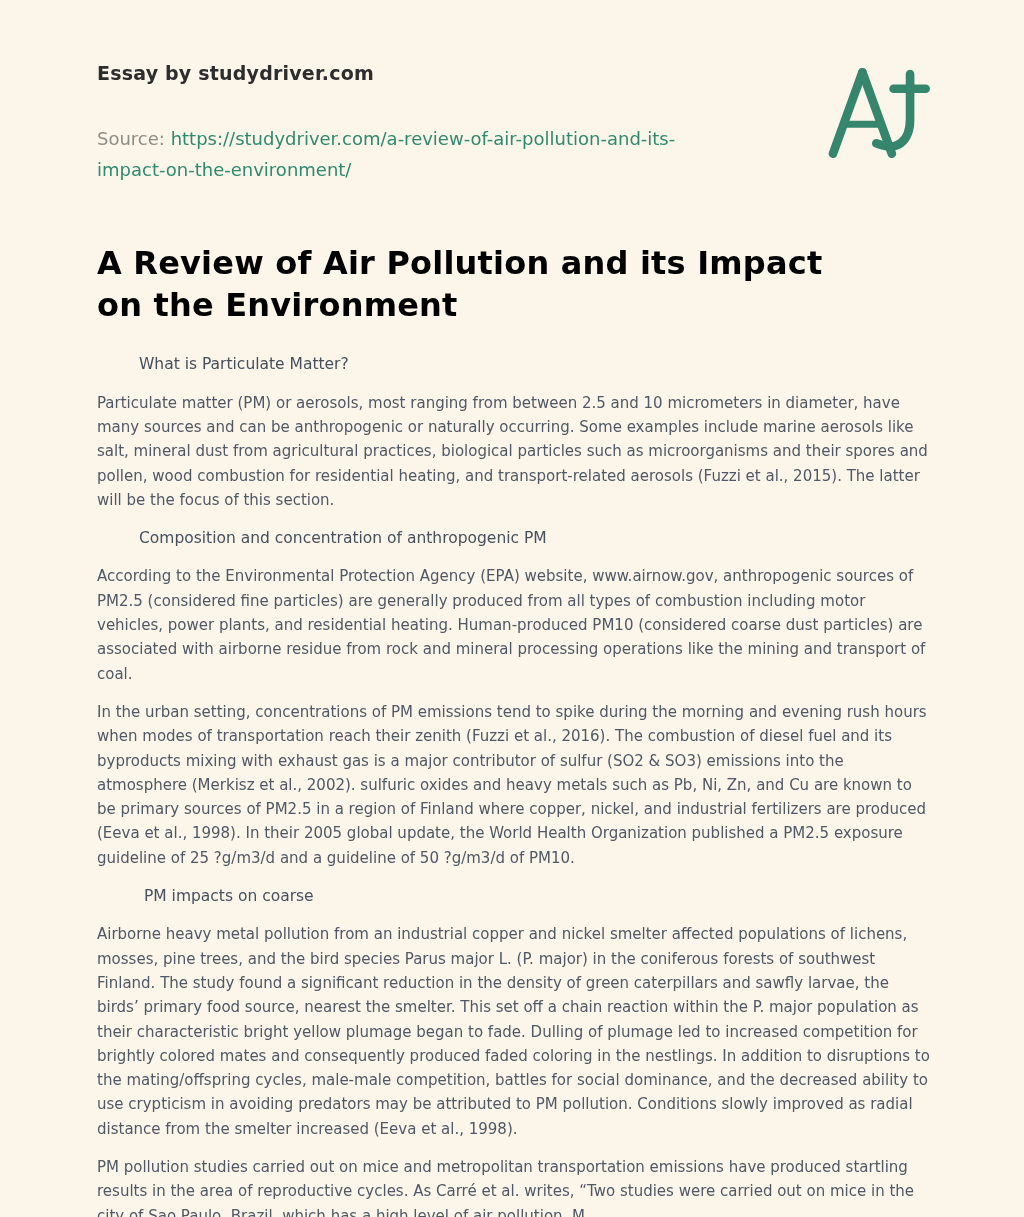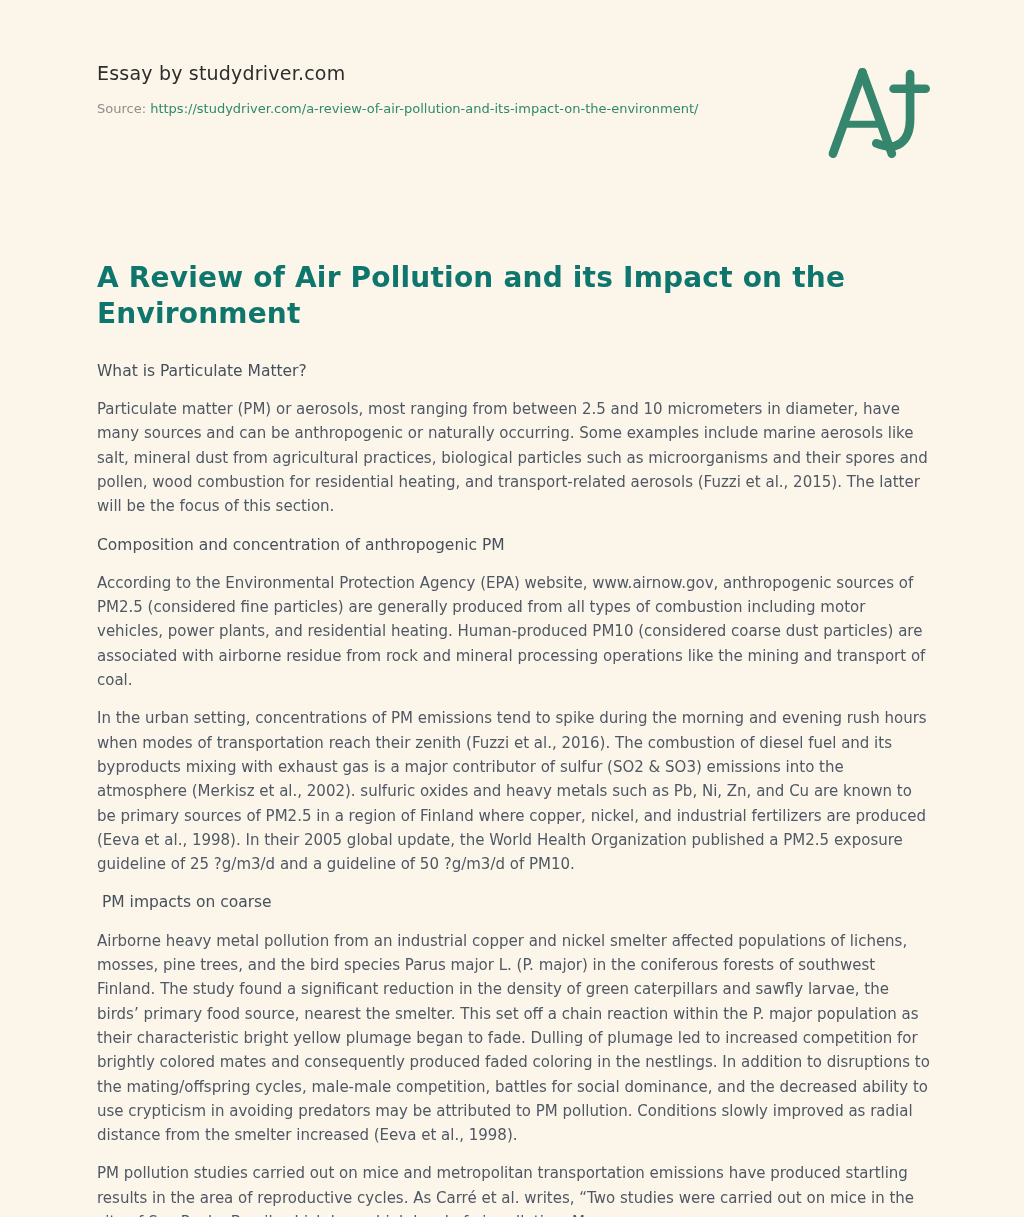--- a/index.html
+++ b/index.html
@@ -14,63 +14,64 @@
 
   
   .doc-header {
     display: flex;
     justify-content: space-between;
     align-items: flex-start;
   }
   .header-text { max-width: 620px; }
   .essay-by {
     font-size: 19px;
-    font-weight: 400;
+    font-weight: 700;
     color: #2d2d2d;
     letter-spacing: 0.2px;
   }
   .source-line {
-    margin-top: 14px;
-    font-size: 13px;
+    margin-top: 40px;
+    font-size: 18px;
     line-height: 1.7;
     color: #8e8e88;
     max-width: 610px;
     word-break: break-word;
   }
   .source-url {
     color: #2e8a6e;
     text-decoration: none;
     cursor: pointer;
   }
   .logo { width: 104px; height: 98px; margin-top: 2px; flex: 0 0 auto; }
   .logo svg { display: block; width: 100%; height: 100%; }
 
   
   .doc-title {
-    margin-top: 98px;
+    margin-top: 58px;
     margin-bottom: 26px;
-    font-size: 28px;
+    font-size: 32px;
     line-height: 1.3;
     font-weight: 700;
-    color: #0f766e;
+    color: #000000;
     max-width: 780px;
     letter-spacing: 0.2px;
   }
   .doc-block {
     max-width: 833px;
     font-size: 15px;
     line-height: 24.3px;
     color: #4f5864;
     margin-bottom: 14px;
   }
   h2.doc-block {
     font-weight: 400;
     font-size: 15.5px;
     color: #46505c;
     white-space: pre-wrap;
+    margin-left: 42px;
   }
 </style>
 </head>
 <body>
 
 <div class="page">
 
   <header class="doc-header">
     <div class="header-text">
       <div class="essay-by">Essay by studydriver.com</div>

